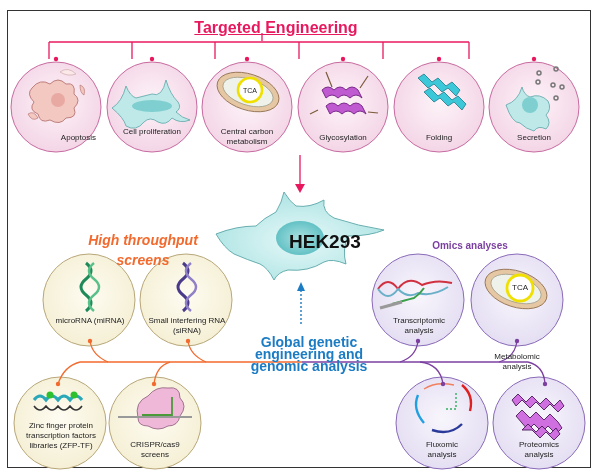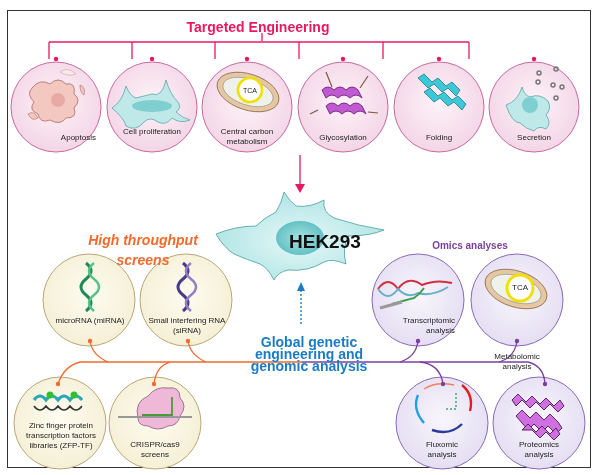--- a/index.html
+++ b/index.html
@@ -199,37 +199,37 @@
 
   <g fill="none" stroke="#7b3fa0" stroke-width="1.3">
     <line x1="302" y1="362" x2="528" y2="362"></line>
     <path d="M418,341 q-2,16 -18,21"></path>
     <path d="M517,341 q-2,16 -18,21"></path>
     <path d="M420,362 q20,2 23,22"></path>
     <path d="M528,362 q16,4 17,22"></path>
   </g>
 </svg>
 
-<div class="head" style="left:176px; top:19px; width:164px; font-size:14px; color:#e8185f;">Targeted Engineering</div>
+<div class="head" style="left:194px; top:19px; width:164px; font-size:16px; color:#e8185f;text-decoration:underline;">Targeted Engineering</div>
 <div class="head" style="left:88px; top:230px; width:110px; font-size:14px; line-height:20px; color:#f26a2e;font-style:italic;">High throughput screens</div>
 <div class="head" style="left:410px; top:240px; width:120px; font-size:10px; color:#7b3fa0;">Omics analyses</div>
 <div class="head" style="left:234px; top:336px; width:150px; font-size:14px; line-height:12px; color:#1b7cc4;">Global genetic engineering and genomic analysis</div>
 <div class="hek" style="left:270px; top:231px; width:60px; text-align:center;">HEK293</div>
 
 <div class="lbl" style="left:16px; top:133px; width:80px;text-align:right;">Apoptosis</div>
 <div class="lbl" style="left:122px; top:127px; width:60px;">Cell proliferation</div>
 <div class="lbl" style="left:212px; top:127px; width:70px;">Central carbon metabolism</div>
 <div class="lbl" style="left:303px; top:133px; width:80px;">Glycosylation</div>
 <div class="lbl" style="left:399px; top:133px; width:80px;">Folding</div>
 <div class="lbl" style="left:494px; top:133px; width:80px;">Secretion</div>
 
 <div class="lbl" style="left:54px; top:316px; width:72px;">microRNA (miRNA)</div>
 <div class="lbl" style="left:148px; top:316px; width:78px;">Small interfering RNA (siRNA)</div>
 <div class="lbl" style="left:22px; top:421px; width:78px;">Zinc finger protein transcription factors libraries (ZFP-TF)</div>
 <div class="lbl" style="left:123px; top:440px; width:64px;">CRISPR/cas9 screens</div>
 
-<div class="lbl" style="left:383px; top:316px; width:72px;text-align:right;">Transcriptomic analysis</div>
+<div class="lbl" style="left:383px; top:316px; width:72px;">Transcriptomic analysis</div>
 <div class="lbl" style="left:482px; top:316px; width:70px;margin-top:36px;">Metabolomic analysis</div>
 <div class="lbl" style="left:417px; top:440px; width:50px;">Fluxomic analysis</div>
 <div class="lbl" style="left:506px; top:440px; width:66px;">Proteomics analysis</div>
 
 <div class="lbl" style="left:240px; top:86px; width:20px; font-size:7px;">TCA</div>
 <div class="lbl" style="left:509px; top:283px; width:22px; font-size:8px;">TCA</div>
 
 </body></html>

